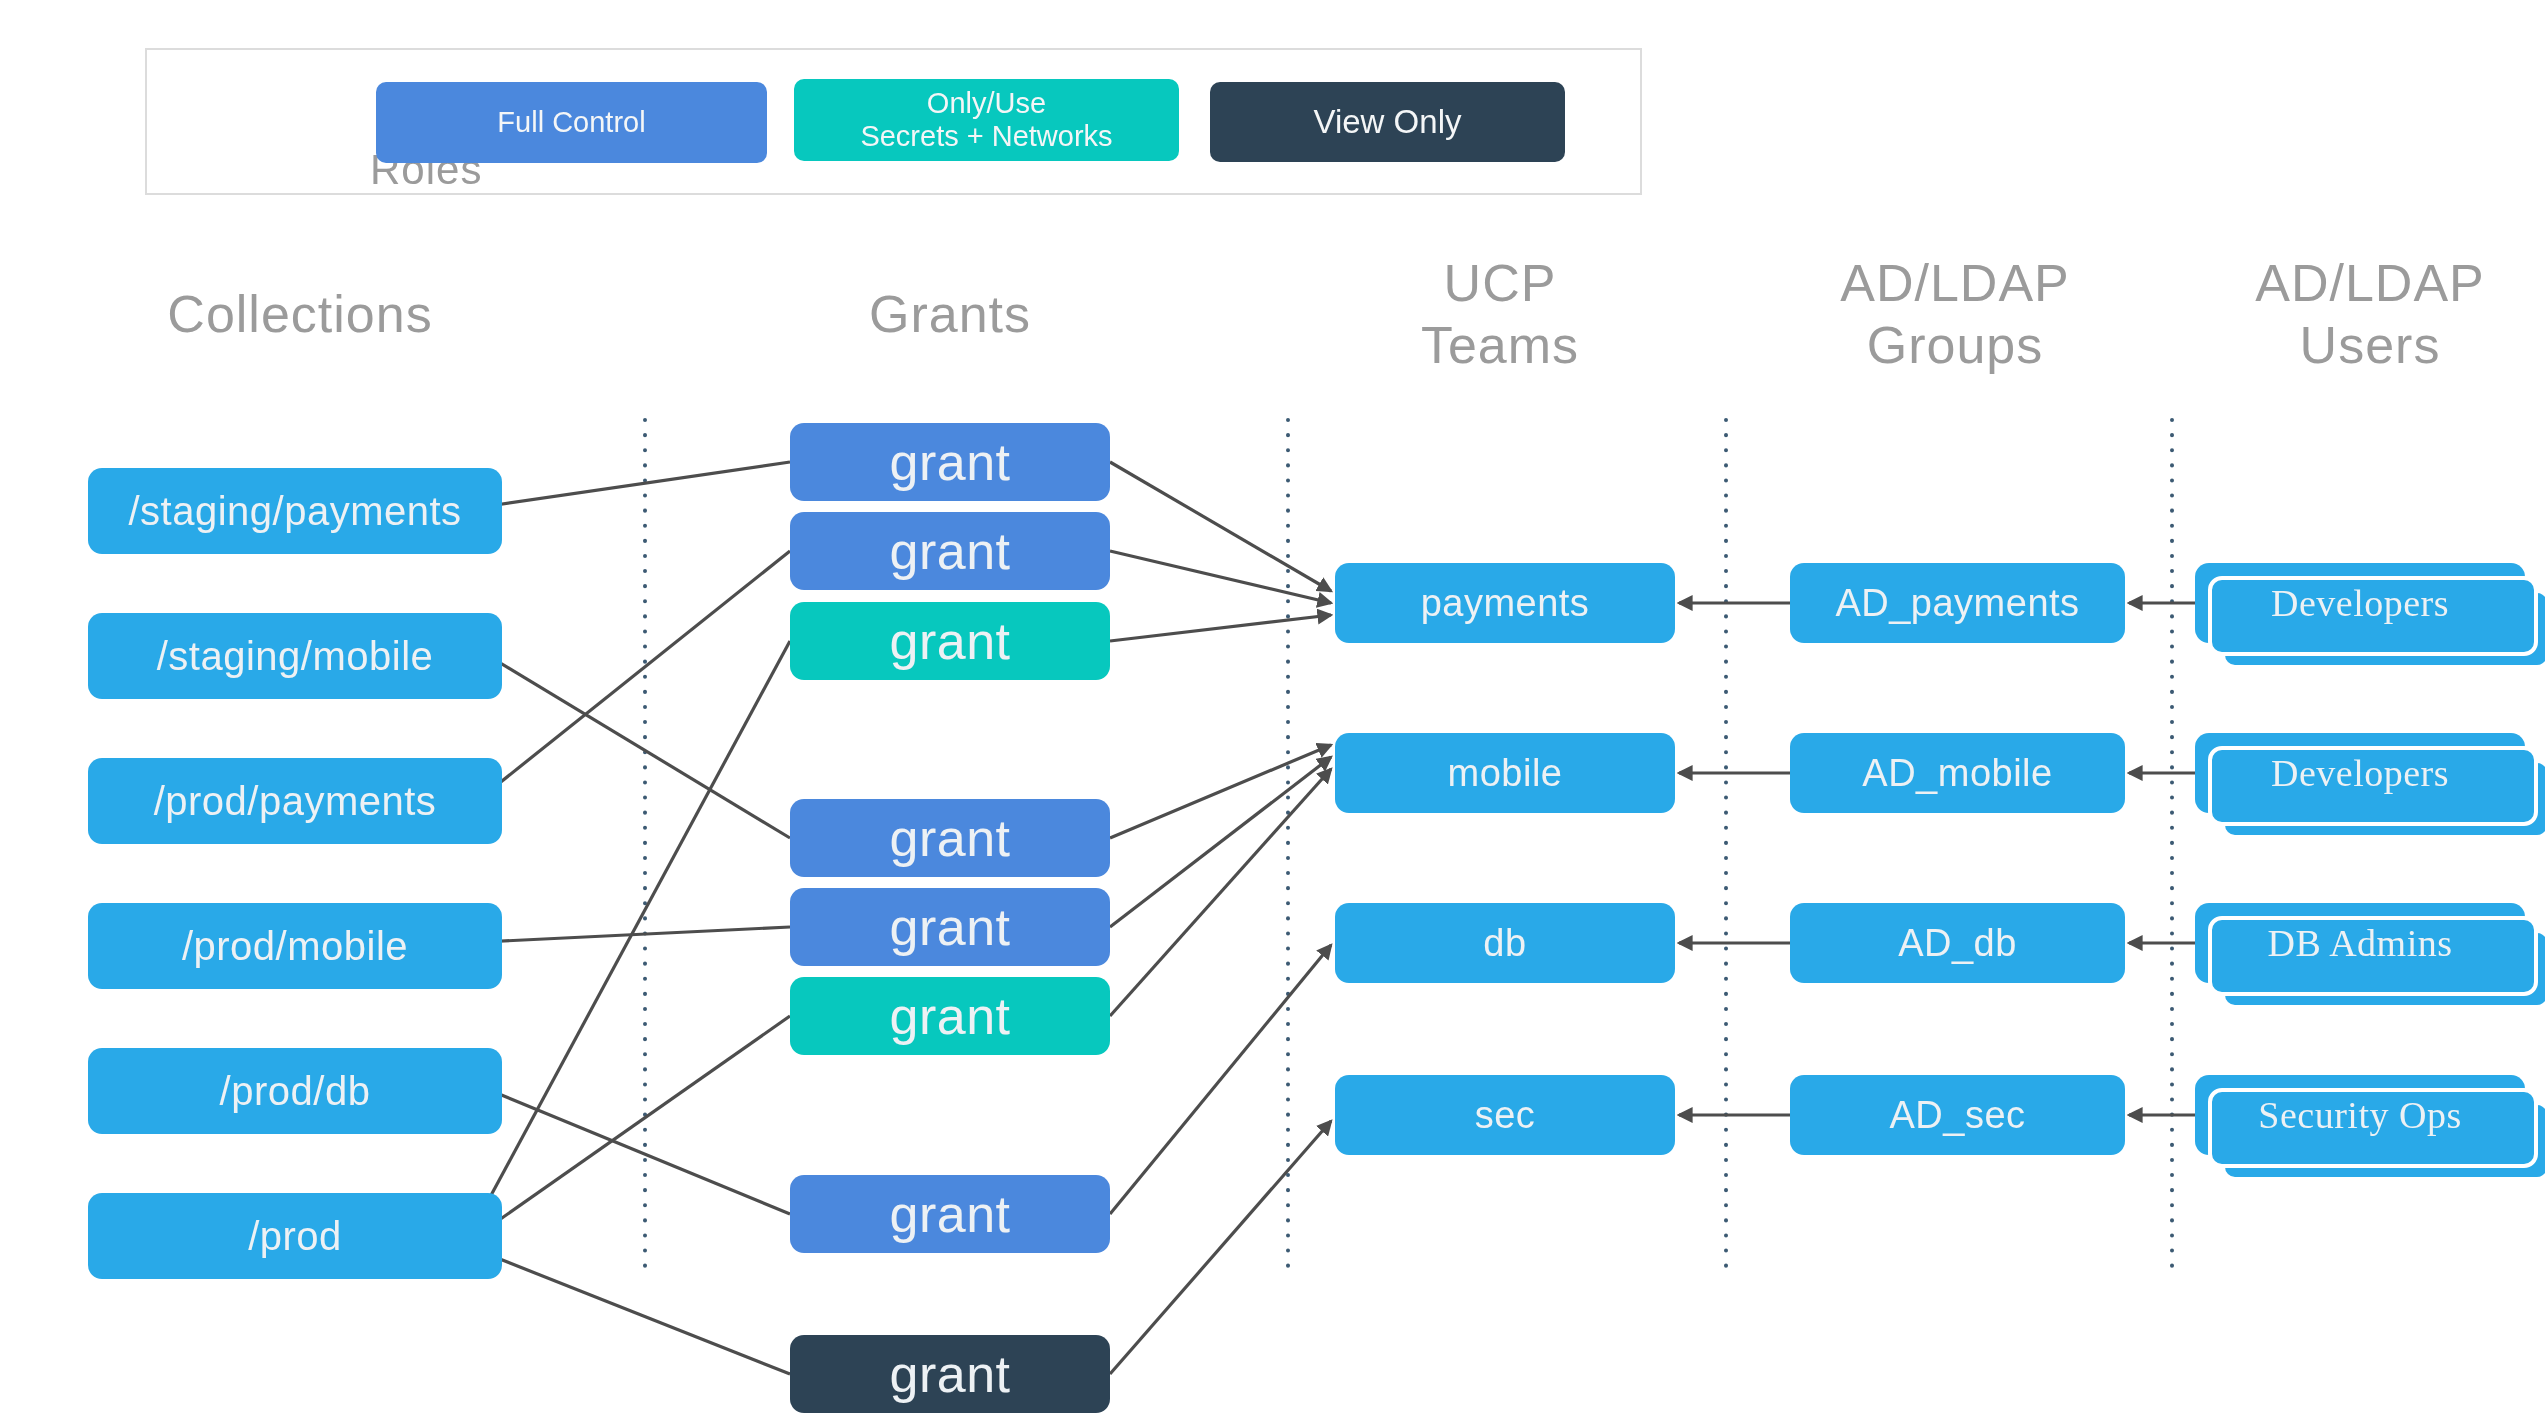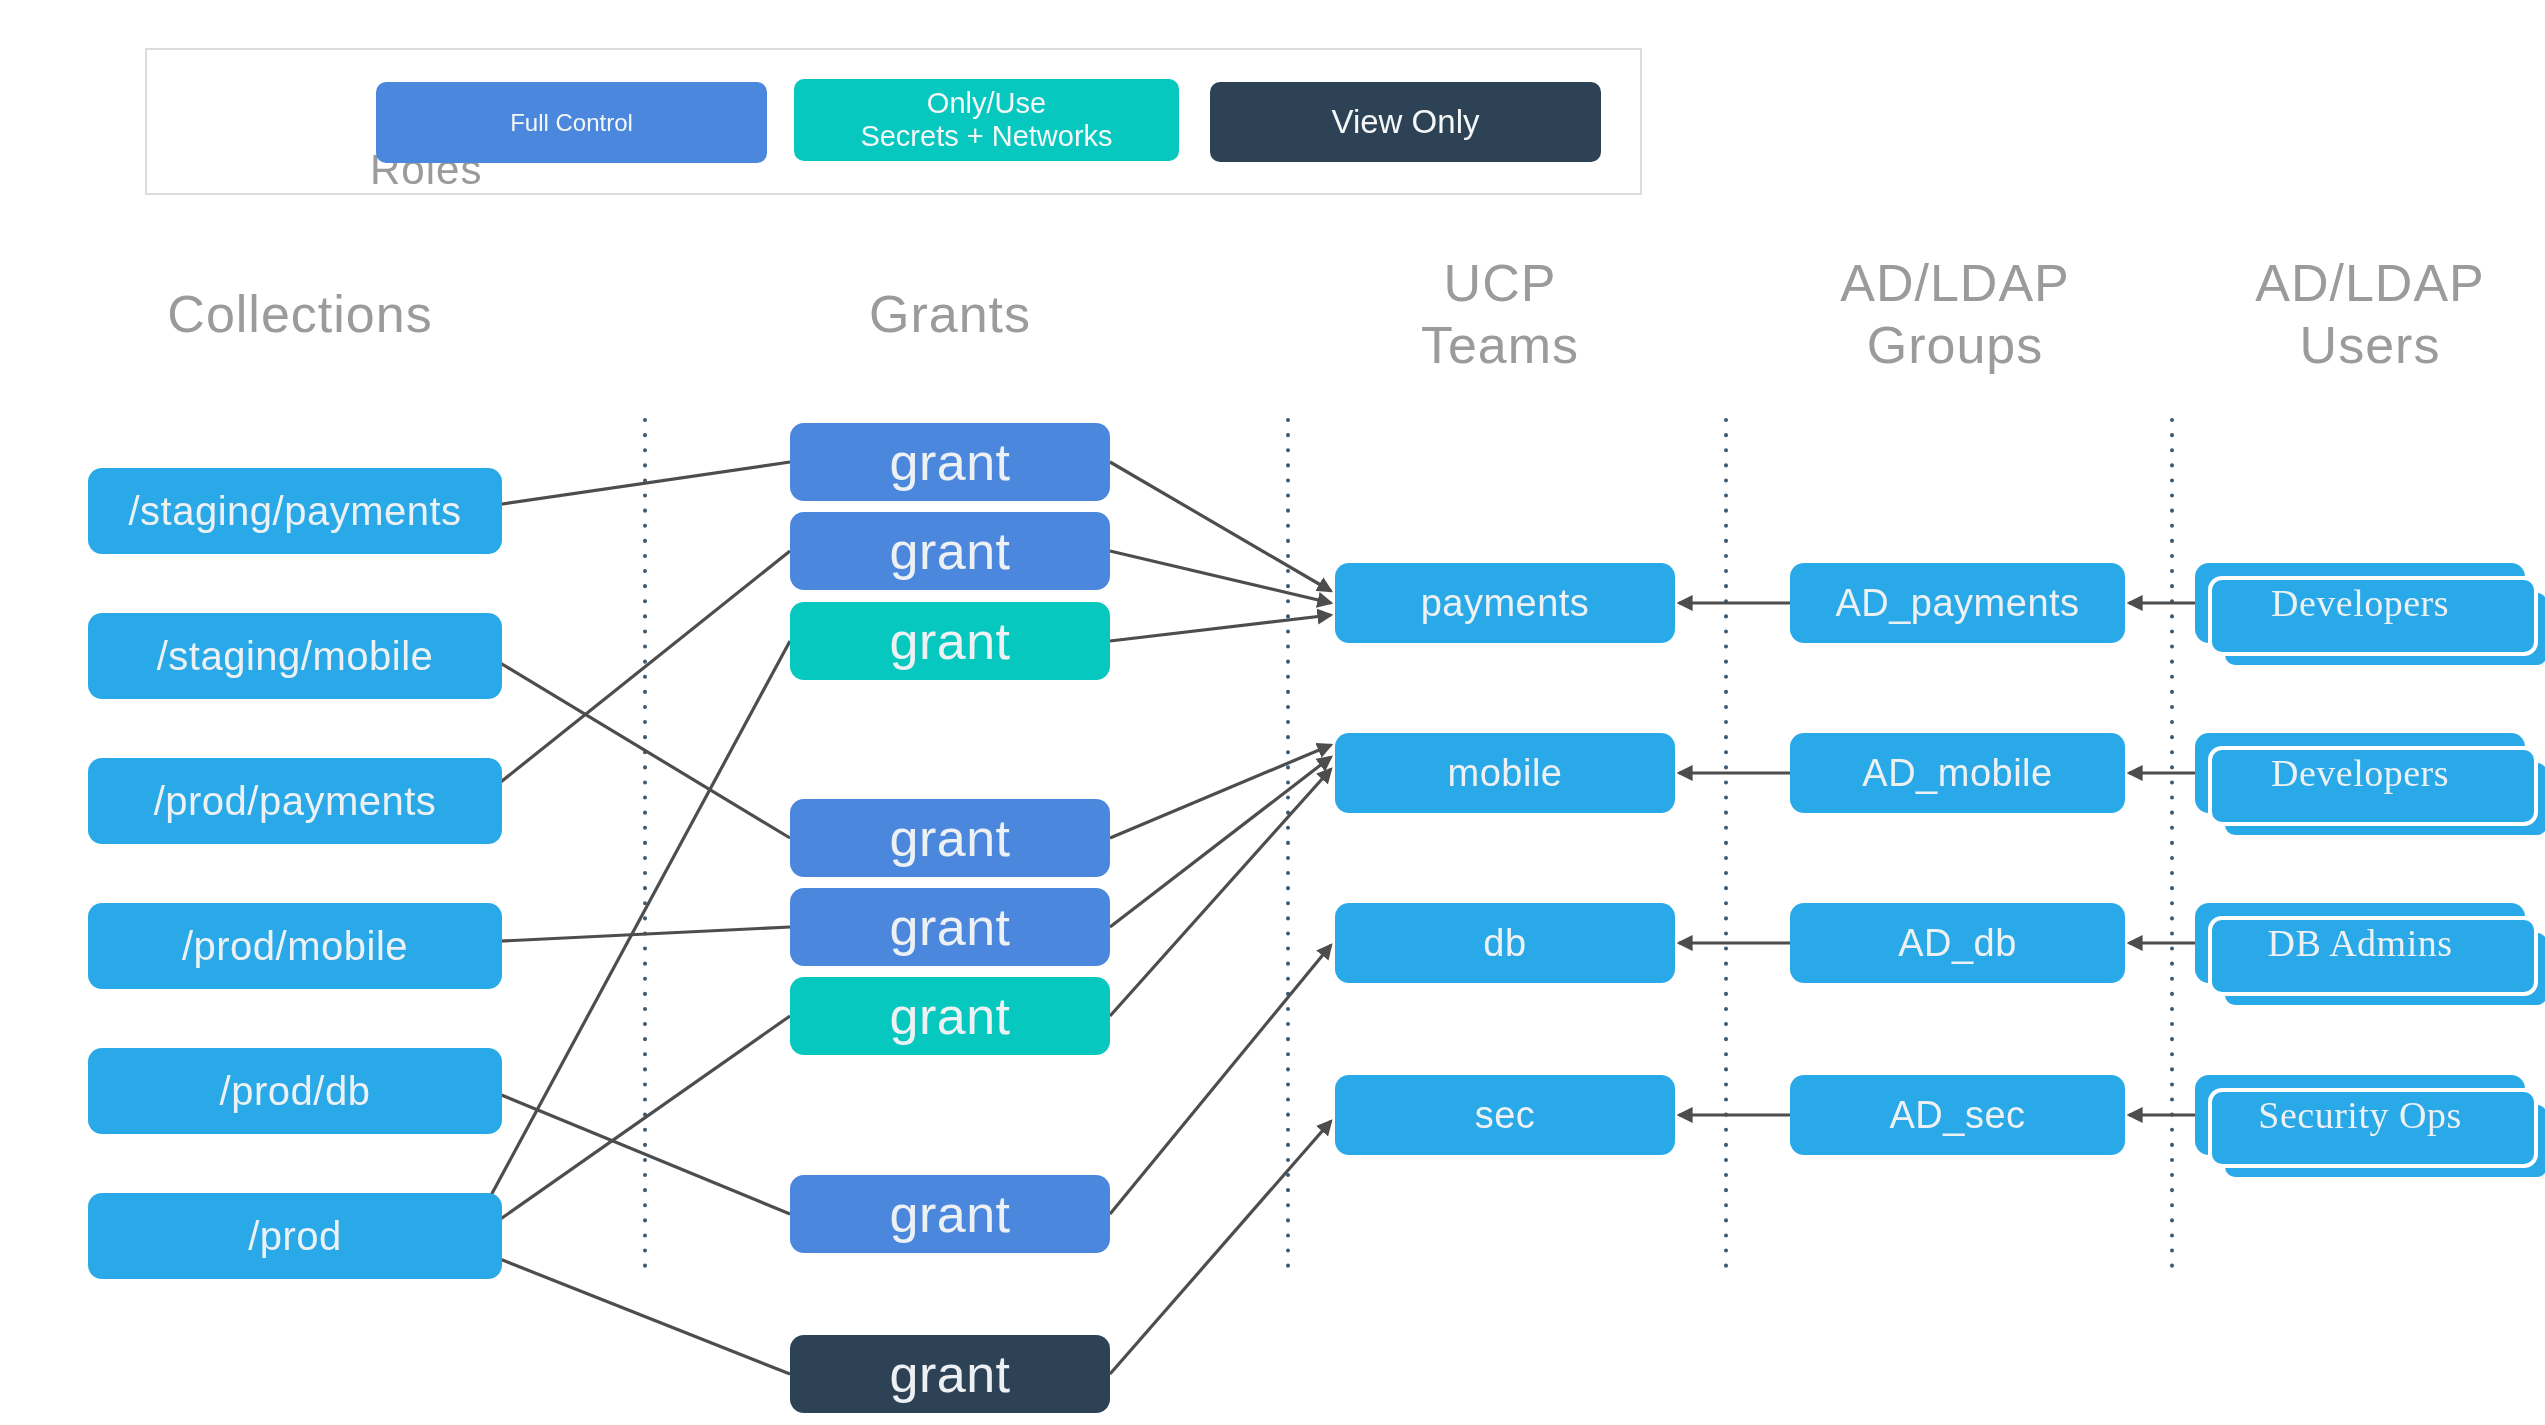--- a/index.html
+++ b/index.html
@@ -16,23 +16,23 @@
   .legend-title{
     position:absolute;left:190px;top:96px;font-size:42px;color:#9b9b9b;
     letter-spacing:1px;
     margin-left:33px;
   }
   .role-chip{
     position:absolute;border-radius:10px;color:#f4f6f7;
     display:flex;align-items:center;justify-content:center;text-align:center;
     flex-direction:column;line-height:1.15;
   }
-  .chip-full{left:376px;top:82px;width:391px;height:81px;font-size:24px;}
+  .chip-full{left:376px;top:82px;width:391px;height:81px;font-size:29px;}
   .chip-viewuse{left:794px;top:79px;width:385px;height:82px;font-size:29px;}
-  .chip-viewonly{left:1210px;top:82px;width:391px;height:80px;font-size:33px;justify-content:center;}
+  .chip-viewonly{left:1210px;top:82px;width:355px;height:80px;font-size:33px;justify-content:center;}
   
   .col-header{
     position:absolute;transform:translate(-50%,-50%);
     font-size:52px;line-height:62px;color:#9b9b9b;text-align:center;
     white-space:nowrap;letter-spacing:1px;
   }
   
   .node{
     position:absolute;border-radius:14px;color:#edf1f4;
     display:flex;align-items:center;justify-content:center;

